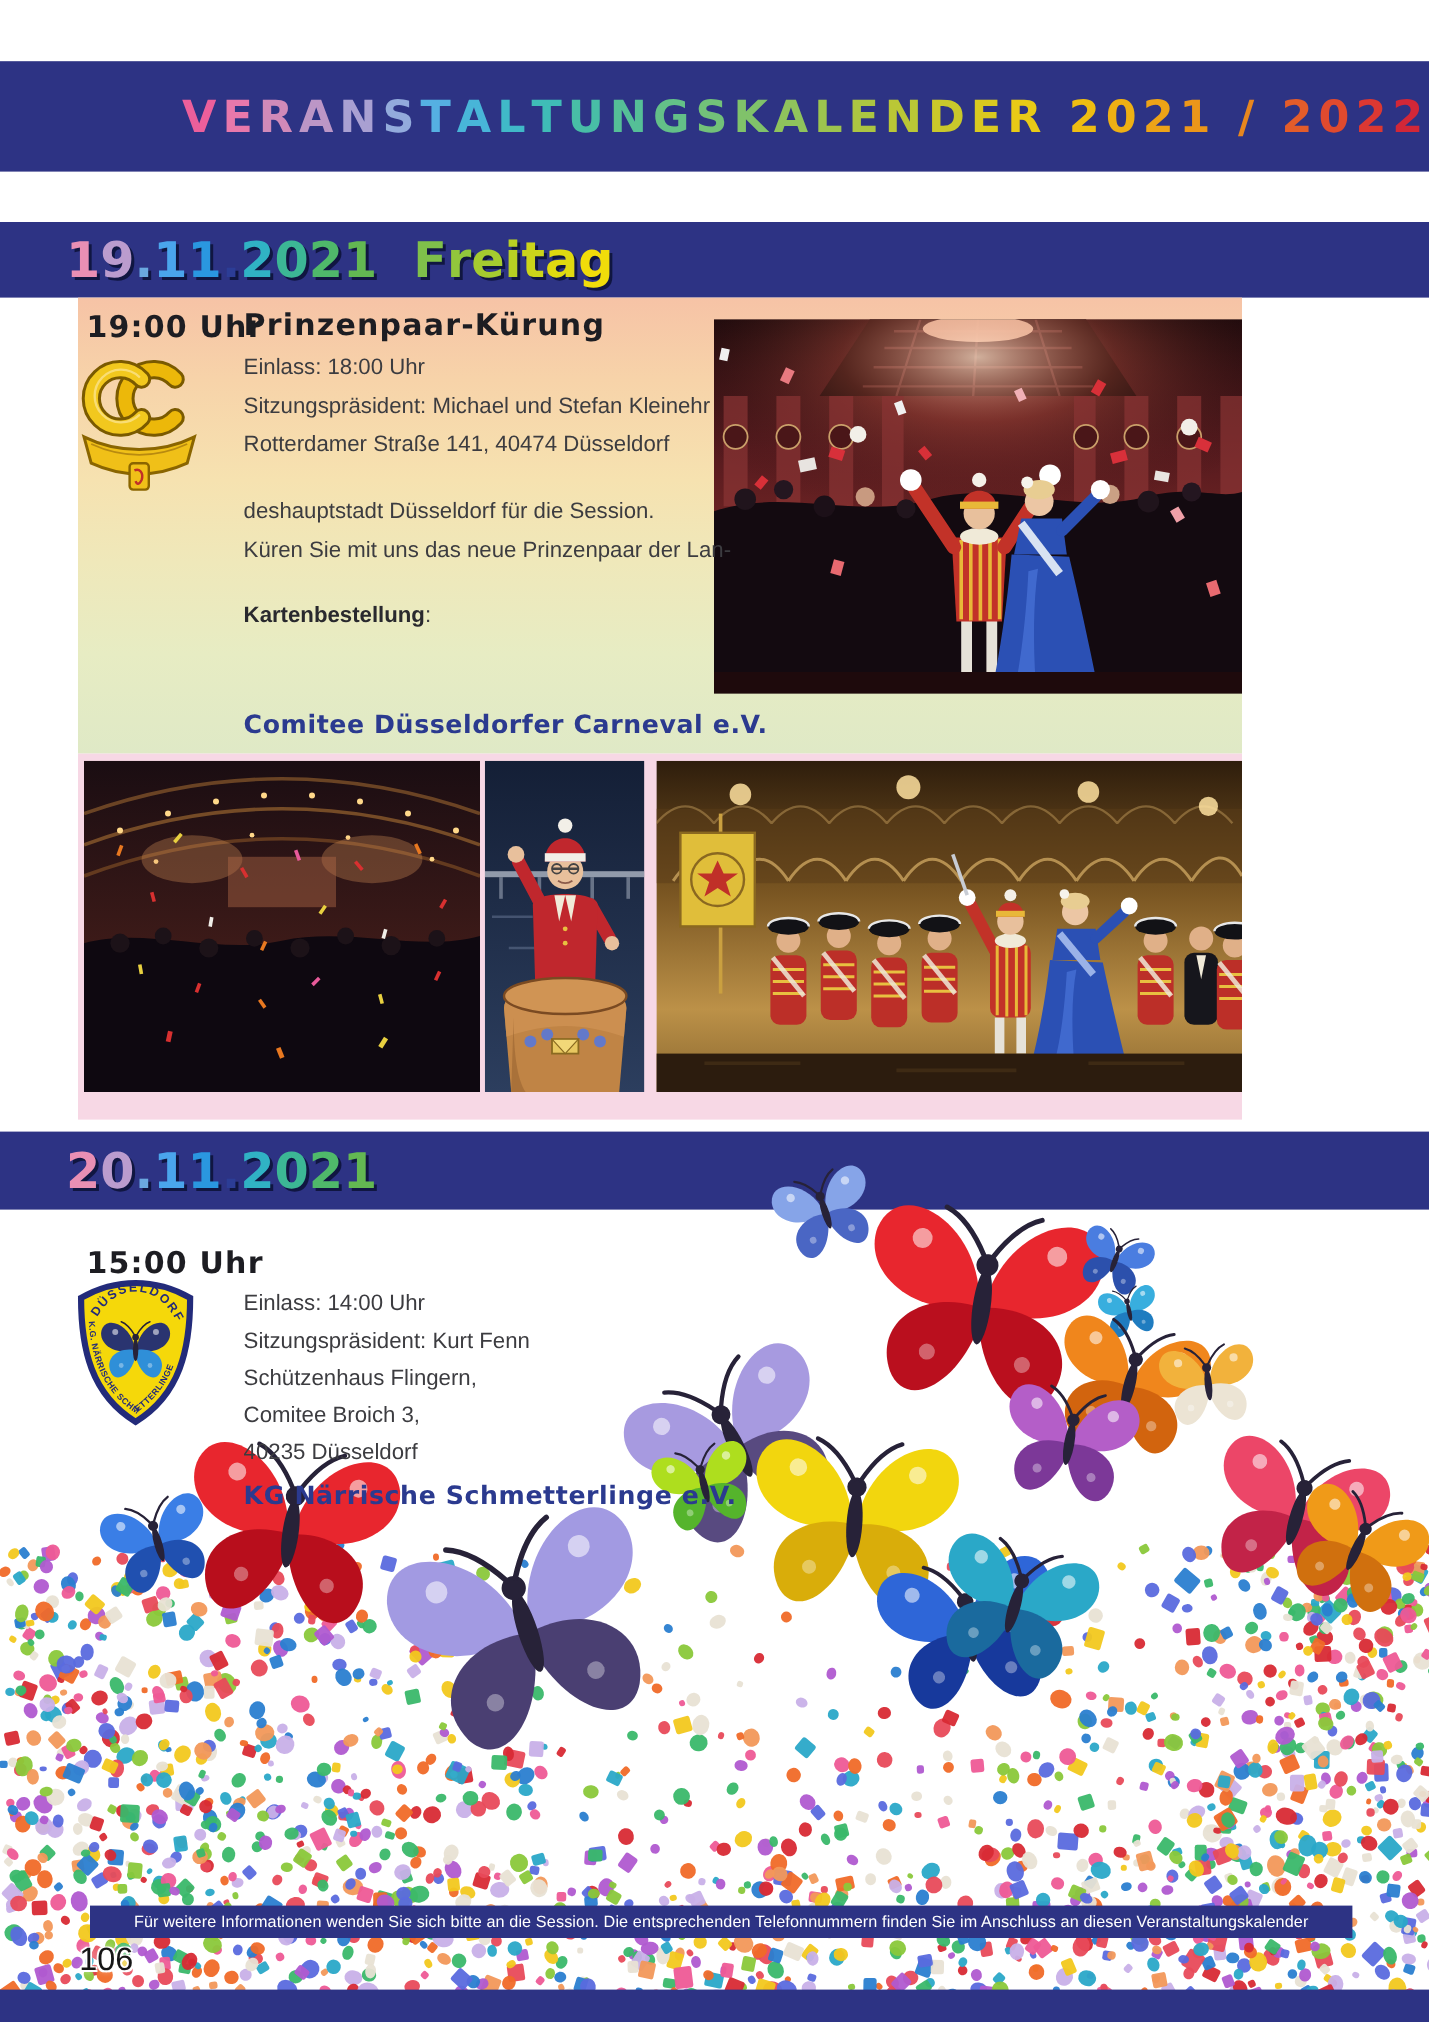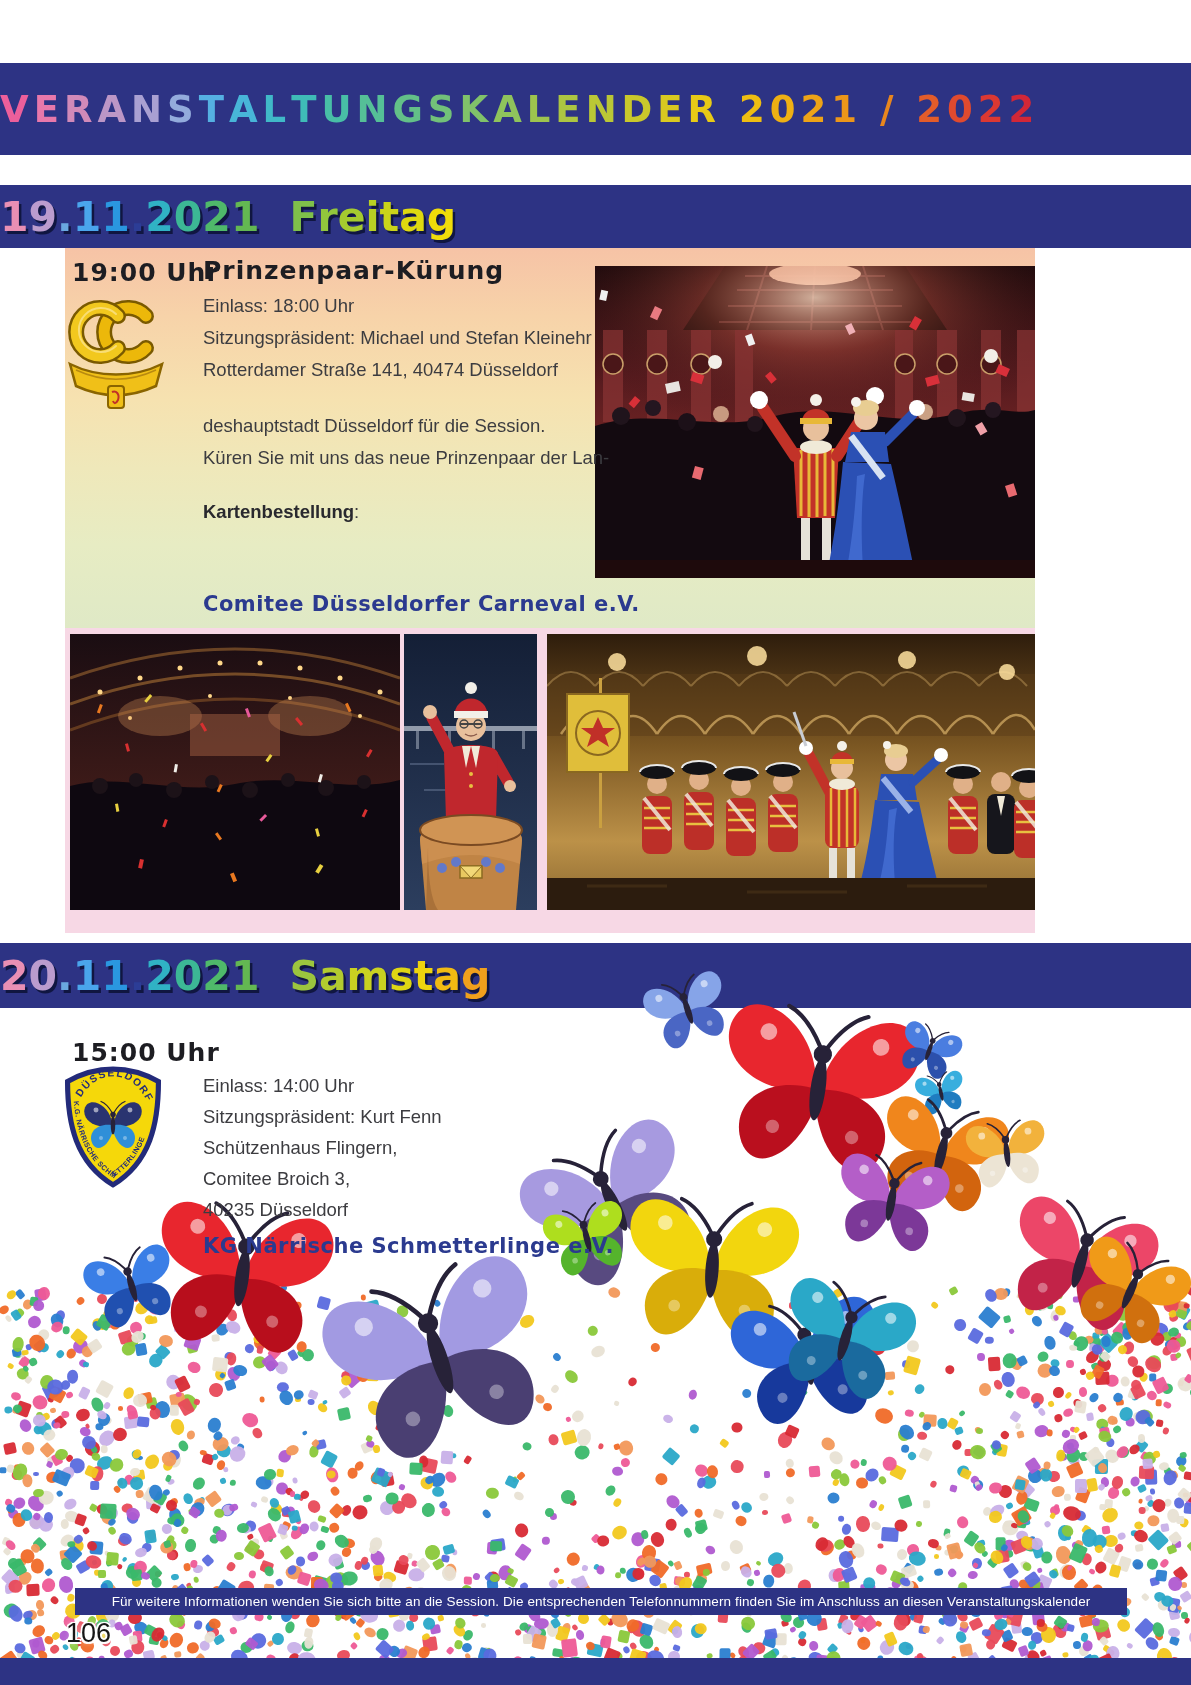--- a/index.html
+++ b/index.html
@@ -1,24 +1,24 @@
 <!DOCTYPE html>
 <html><head>
 <meta charset="utf-8">
 <style>
   html,body{margin:0;padding:0;background:#9a9a9a;}
   .page{position:relative;width:1191px;height:1685px;margin:0 auto;background:#ffffff;overflow:hidden;
         font-family:"Liberation Sans",sans-serif;}
   .bar{position:absolute;left:0;width:1191px;background:#2d3384;}
   
-  #title-bar{top:63px;height:92px;display:flex;align-items:center;justify-content:flex-start;}
+  #title-bar{top:51px;height:92px;display:flex;align-items:center;justify-content:flex-end;}
   .page-title{font-family:"DejaVu Sans",sans-serif;font-weight:bold;font-size:37px;letter-spacing:5px;white-space:pre;}
   .rainbow span{display:inline-block;}
   
-  .date-bar{display:flex;align-items:center;box-sizing:border-box;
+  .date-bar{display:flex;align-items:center;padding-left:55px;box-sizing:border-box;
             font-family:"DejaVu Sans",sans-serif;font-weight:bold;font-size:41px;white-space:pre;}
   .date-bar .rainbow span{text-shadow:2.5px 2.5px 0 rgba(14,20,60,.92);}
   .date-bar .weekday{margin-left:30px;}
   #date-bar-1{top:185px;height:63px;}
   #date-bar-2{top:943px;height:65px;}
   
   .panel{position:absolute;left:65px;width:970px;}
   #event-panel-1{top:248px;height:380px;
      background:linear-gradient(180deg,#f6c3a6 0%,#f7d3a9 18%,#f6e2b0 40%,#efe8ba 58%,#e7ecc3 78%,#dfe9c6 100%);}
   #photo-strip{top:628px;height:305px;background:#f7d8e5;}
@@ -393,21 +393,20 @@
       <polygon points="450,162 458,162 454,182" fill="#f0ead8"></polygon>
       <circle cx="454" cy="148" r="10" fill="#e0b088"></circle>
     </g>
     <use href="#guard" transform="translate(482,152)"></use>
     <rect x="0" y="244" width="488" height="32" fill="#2c1c0e"></rect>
     <path d="M40,252 H120 M200,258 H300 M360,252 H440" stroke="#4a3418" stroke-width="3" opacity=".6"></path>
   </svg>
 
   <div class="bar date-bar" id="date-bar-2">
     <span class="rainbow"><span style="color: rgb(233, 143, 180);">2</span><span style="color: rgb(187, 156, 206);">0</span><span style="color: rgb(106, 168, 224);">.</span><span style="color: rgb(74, 165, 236);">1</span><span style="color: rgb(42, 151, 224);">1</span><span style="color: rgb(44, 61, 150);">.</span><span style="color: rgb(48, 178, 196);">2</span><span style="color: rgb(60, 183, 149);">0</span><span style="color: rgb(79, 185, 106);">2</span><span style="color: rgb(99, 184, 82);">1</span></span>
-    <span class="rainbow weekday"><span style="color: rgb(156, 197, 62);">S</span><span style="color: rgb(178, 203, 47);">a</span><span style="color: rgb(201, 209, 33);">m</span><span style="color: rgb(222, 214, 20);">s</span><span style="color: rgb(238, 212, 14);">t</span><span style="color: rgb(241, 187, 18);">a</span><span style="color: rgb(240, 160, 28);">g</span></span>
   </div>
 
   <svg class="logo" style="left:58px;top:1064px;width:110px;height:126px" viewBox="0 0 106 122">
     <defs>
       <path id="kgTop" d="M20,36 C30,17 42,12 53,12 C64,12 76,17 86,36"></path>
       <path id="kgBot" d="M15,34 C17,70 29,94 53,110 C77,94 89,70 91,34"></path>
     </defs>
     <path d="M53,5 C68,5 83,9 97,17 C97,58 89,95 53,117 C17,95 9,58 9,17 C23,9 38,5 53,5 Z" fill="#f5d80a" stroke="#232b7a" stroke-width="5"></path>
     <text font-family="Liberation Sans, sans-serif" font-size="10" font-weight="bold" fill="#232b7a" letter-spacing="1.5">
       <textPath href="#kgTop" startOffset="4">DÜSSELDORF</textPath>

